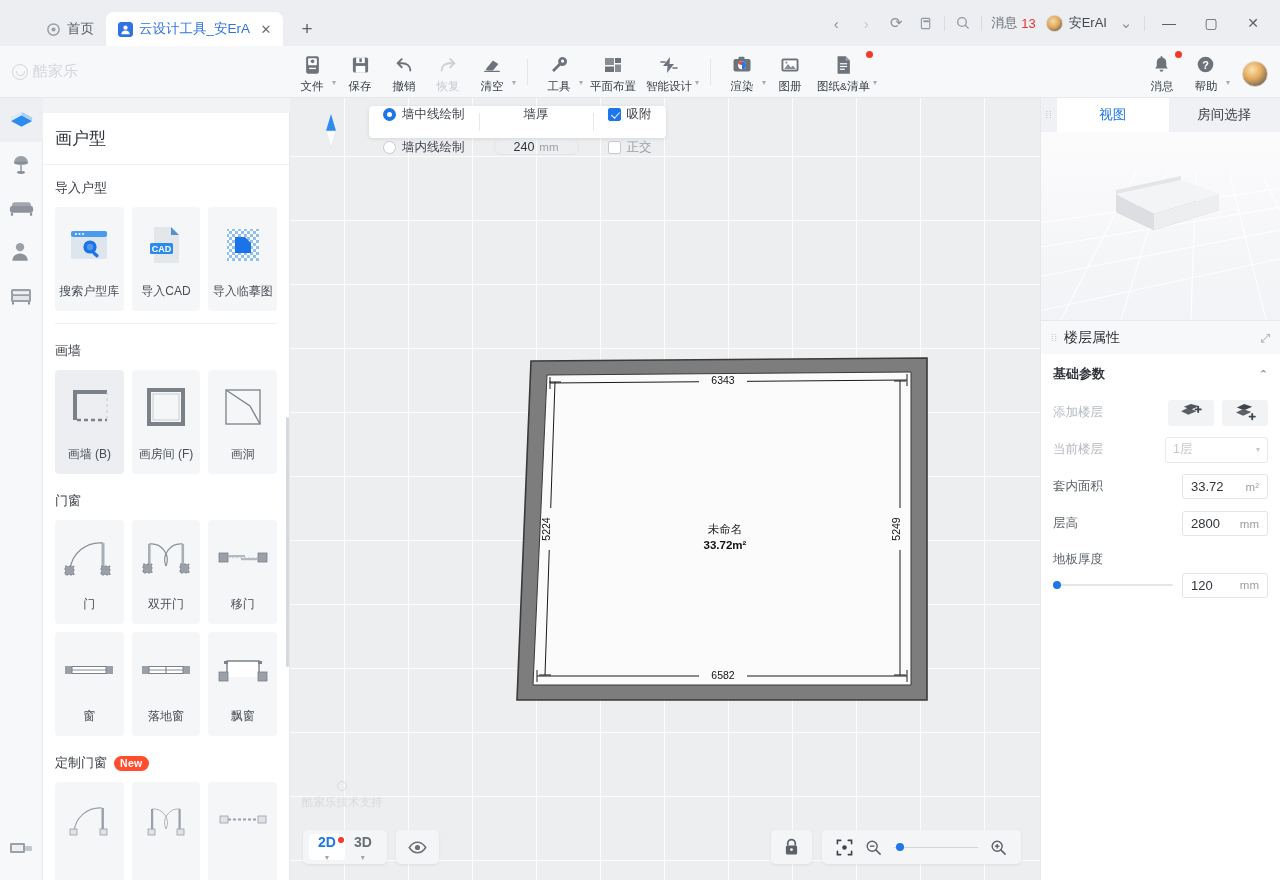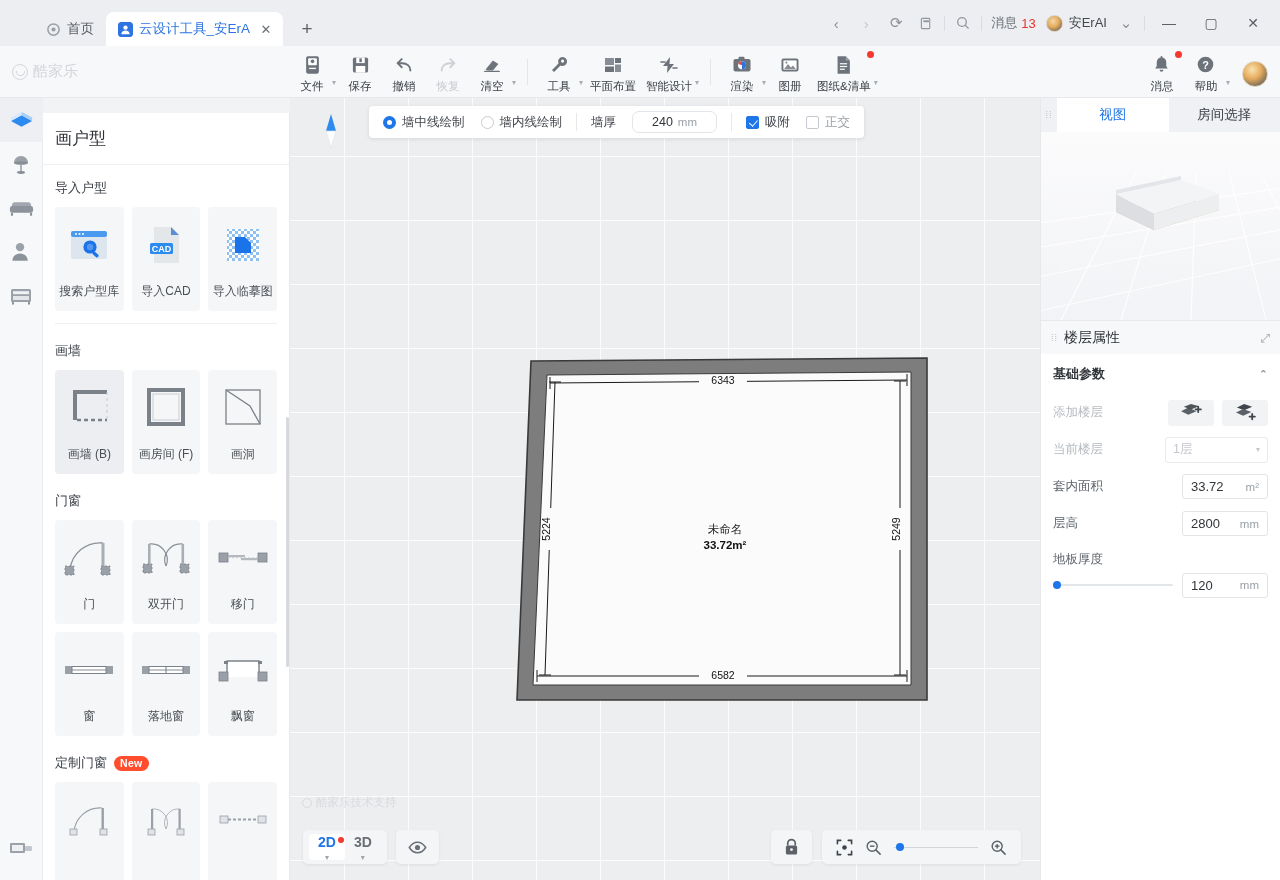--- a/index.html
+++ b/index.html
@@ -62,21 +62,21 @@
   }
   .brand { display: flex; align-items: center; gap: 5px; padding-left: 12px; width: 290px; color: #d3d6da; font-size: 15px; }
   .brand-mark { width: 16px; height: 16px; border: 1.6px solid #d3d6da; border-radius: 50%; position: relative; }
   .brand-mark:after { content:""; position:absolute; left:3px; top:6px; width:7px; height:4px; border:1.4px solid #d3d6da; border-top:none; border-radius: 0 0 6px 6px;}
   .rb-group { display: flex; align-items: flex-end; height: 52px; }
   .rb-btn {
     display: flex; flex-direction: column; align-items: center; justify-content: center;
     min-width: 44px; height: 48px; padding: 0 5px; position: relative;
   }
   .rb-ico { height: 22px; display: flex; align-items: center; justify-content: center; font-size: 17px; color: #5b6168; }
-  .rb-lbl { font-size: 11.5px; color: #3c4148; margin-top: 3px; white-space: nowrap; }
+  .rb-lbl { font-size: 11.5px; color: #3c4148; margin-top: 3px; white-space: nowrap; font-family: Liberation Mono, monospace; }
   .rb-btn.disabled .rb-ico, .rb-btn.disabled .rb-lbl { color: #c8cbd0; }
   .rb-caret { font-size: 8px; color: #a8adb4; align-self: flex-end; margin: 0 2px 11px -2px; }
   .rb-divider { width: 1px; height: 26px; background: #e4e6e9; margin: 0 9px; align-self: center; }
   .rb-dot { position: absolute; top: 1px; right: 2px; width: 7px; height: 7px; border-radius: 50%; background: #f5392f; }
   .ribbon-right { margin-left: auto; display: flex; align-items: flex-end; height: 52px; padding-right: 12px; }
   .avatar-lg {
     width: 26px; height: 26px; border-radius: 50%; margin: 0 0 11px 10px;
     background: radial-gradient(circle at 38% 32%, #f8e2b2 0%, #e7ad5e 40%, #3d4752 100%);
     border: 1px solid #dcd4c6;
   }
@@ -134,21 +134,21 @@
     background-image:
       linear-gradient(to right, rgba(255,255,255,.85) 1px, transparent 1px),
       linear-gradient(to bottom, rgba(255,255,255,.85) 1px, transparent 1px);
     background-size: 64px 64px; background-position: -10px -6px;
   }
   .canvas-toolbar {
     position: absolute; top: 8px; left: 79px; height: 32px;
     background: #fff; border-radius: 4px; display: flex; align-items: center;
     box-shadow: 0 1px 4px rgba(0,0,0,.10); font-size: 12.5px; color: #40454b;
   }
-  .ct-group { display: flex; align-items: center; height: 32px; padding: 0 14px; gap: 16px; }
+  .ct-group { display: flex; align-items: center; height: 32px; padding: 0 14px; gap: 16px; flex-direction: column; }
   .ct-sep { width: 1px; height: 18px; background: #e6e8eb; }
   .radio-item, .check-item { display: flex; align-items: center; gap: 6px; }
   .radio {
     width: 13px; height: 13px; border-radius: 50%; border: 1.4px solid #c6cad0; background:#fff;
   }
   .radio.on { border: 4px solid #1e76e8; }
   .chk { width: 13px; height: 13px; border-radius: 2px; border: 1.3px solid #c6cad0; background: #fff; }
   .chk.on {
     background: #1e76e8; border-color: #1e76e8; position: relative;
   }
@@ -158,21 +158,21 @@
   }
   .num-field {
     display: flex; align-items: center; gap: 5px; border: 1px solid #e1e4e8;
     border-radius: 7px; height: 22px; padding: 0 19px; min-width: 74px; justify-content: space-between;
   }
   .num-field .v { color: #303539; font-size: 12.5px; }
   .num-field .u { color: #9aa0a6; font-size: 11.5px; }
   .compass { position: absolute; top: 16px; left: 33px; }
   .watermark {
     position: absolute; left: 12px; bottom: 70px; font-size: 11.5px; color: #d8dade;
-    display: flex; align-items: center; gap: 4px;
+    display: flex; align-items: center; gap: 4px; flex-direction: column;
   }
   .wm-mark { width: 10px; height: 10px; border: 1.3px solid #d8dade; border-radius: 50%; }
 
   
   .plan { position: absolute; left: 213px; top: 255px; }
   .dimlabel { font-family: "Liberation Sans", sans-serif; }
 
   
   .bl-cluster { position: absolute; left: 13px; bottom: 16px; display: flex; gap: 9px; align-items: center; }
   .pill {

